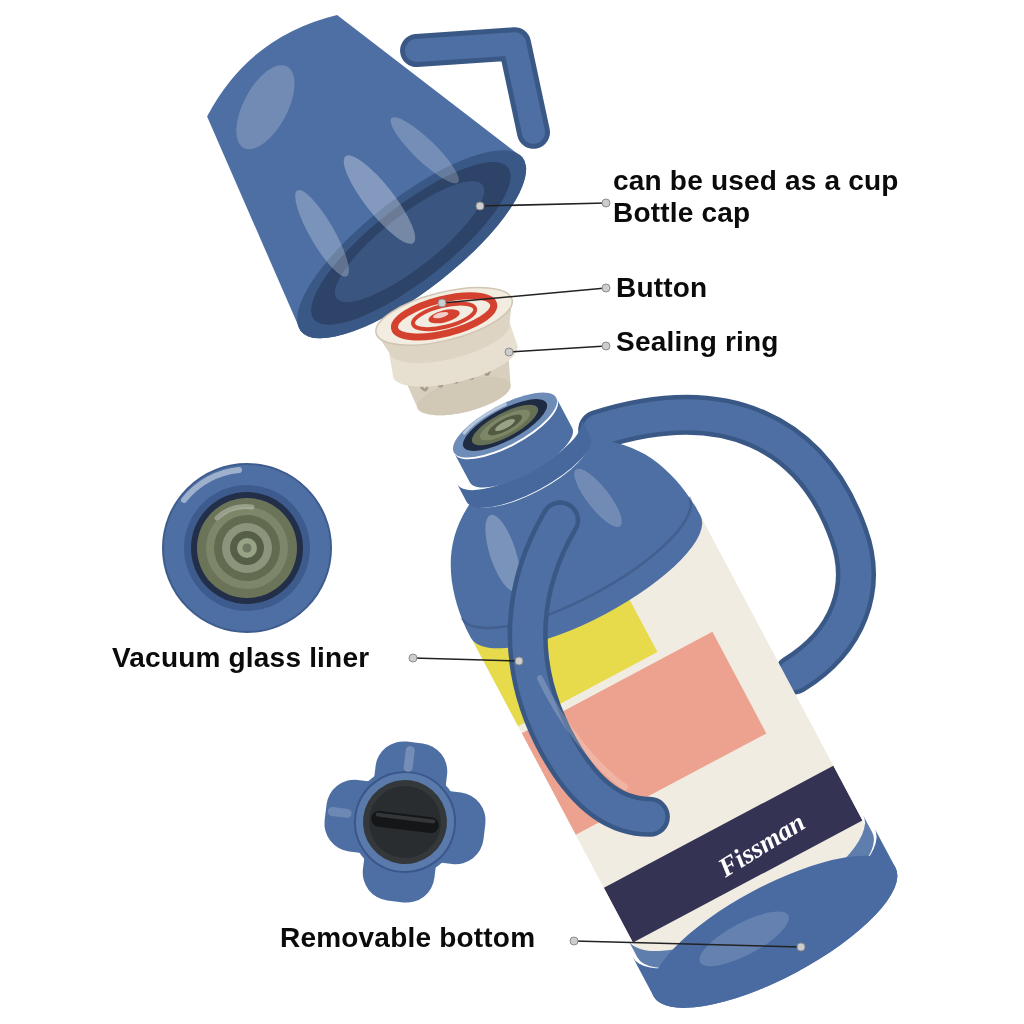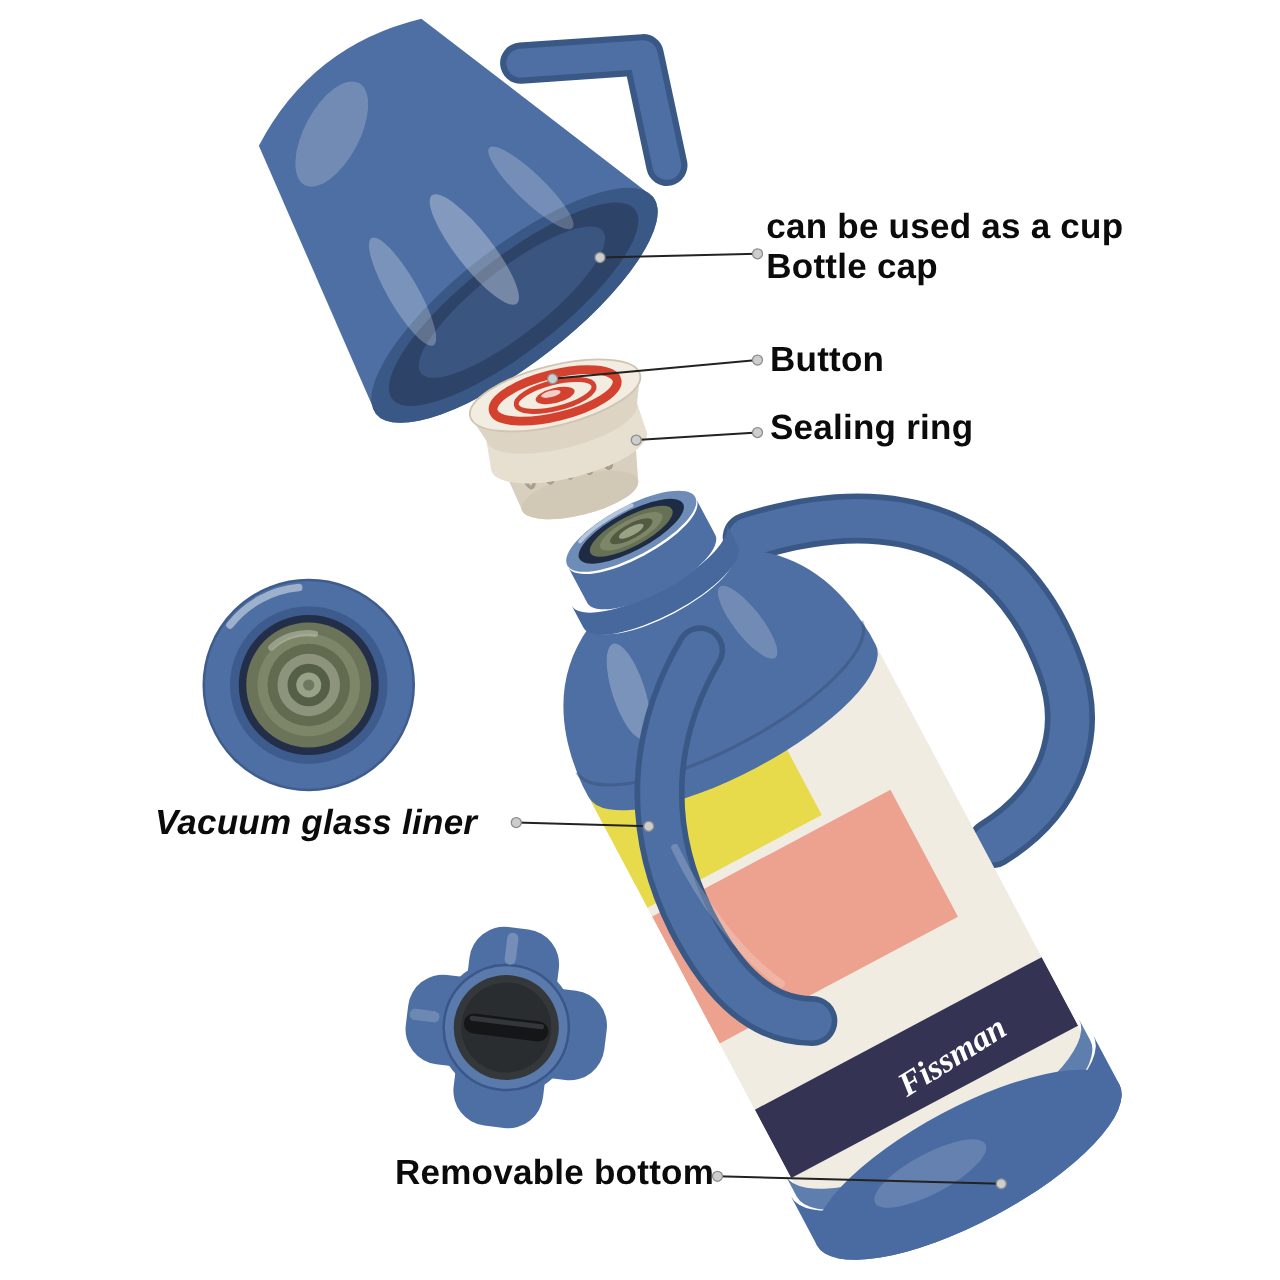--- a/index.html
+++ b/index.html
@@ -164,17 +164,17 @@
     <div>can be used as a cup</div>
     <div>Bottle cap</div>
   </div>
 
   <div class="label" style="left:616px; top:272px;">Button</div>
 
   <div class="label" style="left:616px; top:326px;">
     <div>Sealing ring</div>
   </div>
 
-  <div class="label" style="left:124px; top:642px;font-style:italic;">Vacuum glass liner</div>
+  <div class="label" style="left:112px; top:642px;">Vacuum glass liner</div>
 
-  <div class="label" style="left:280px; top:922px;margin-left:36px;">Removable bottom</div>
+  <div class="label" style="left:280px; top:922px;">Removable bottom</div>
 
 </div>
 
 </body></html>

